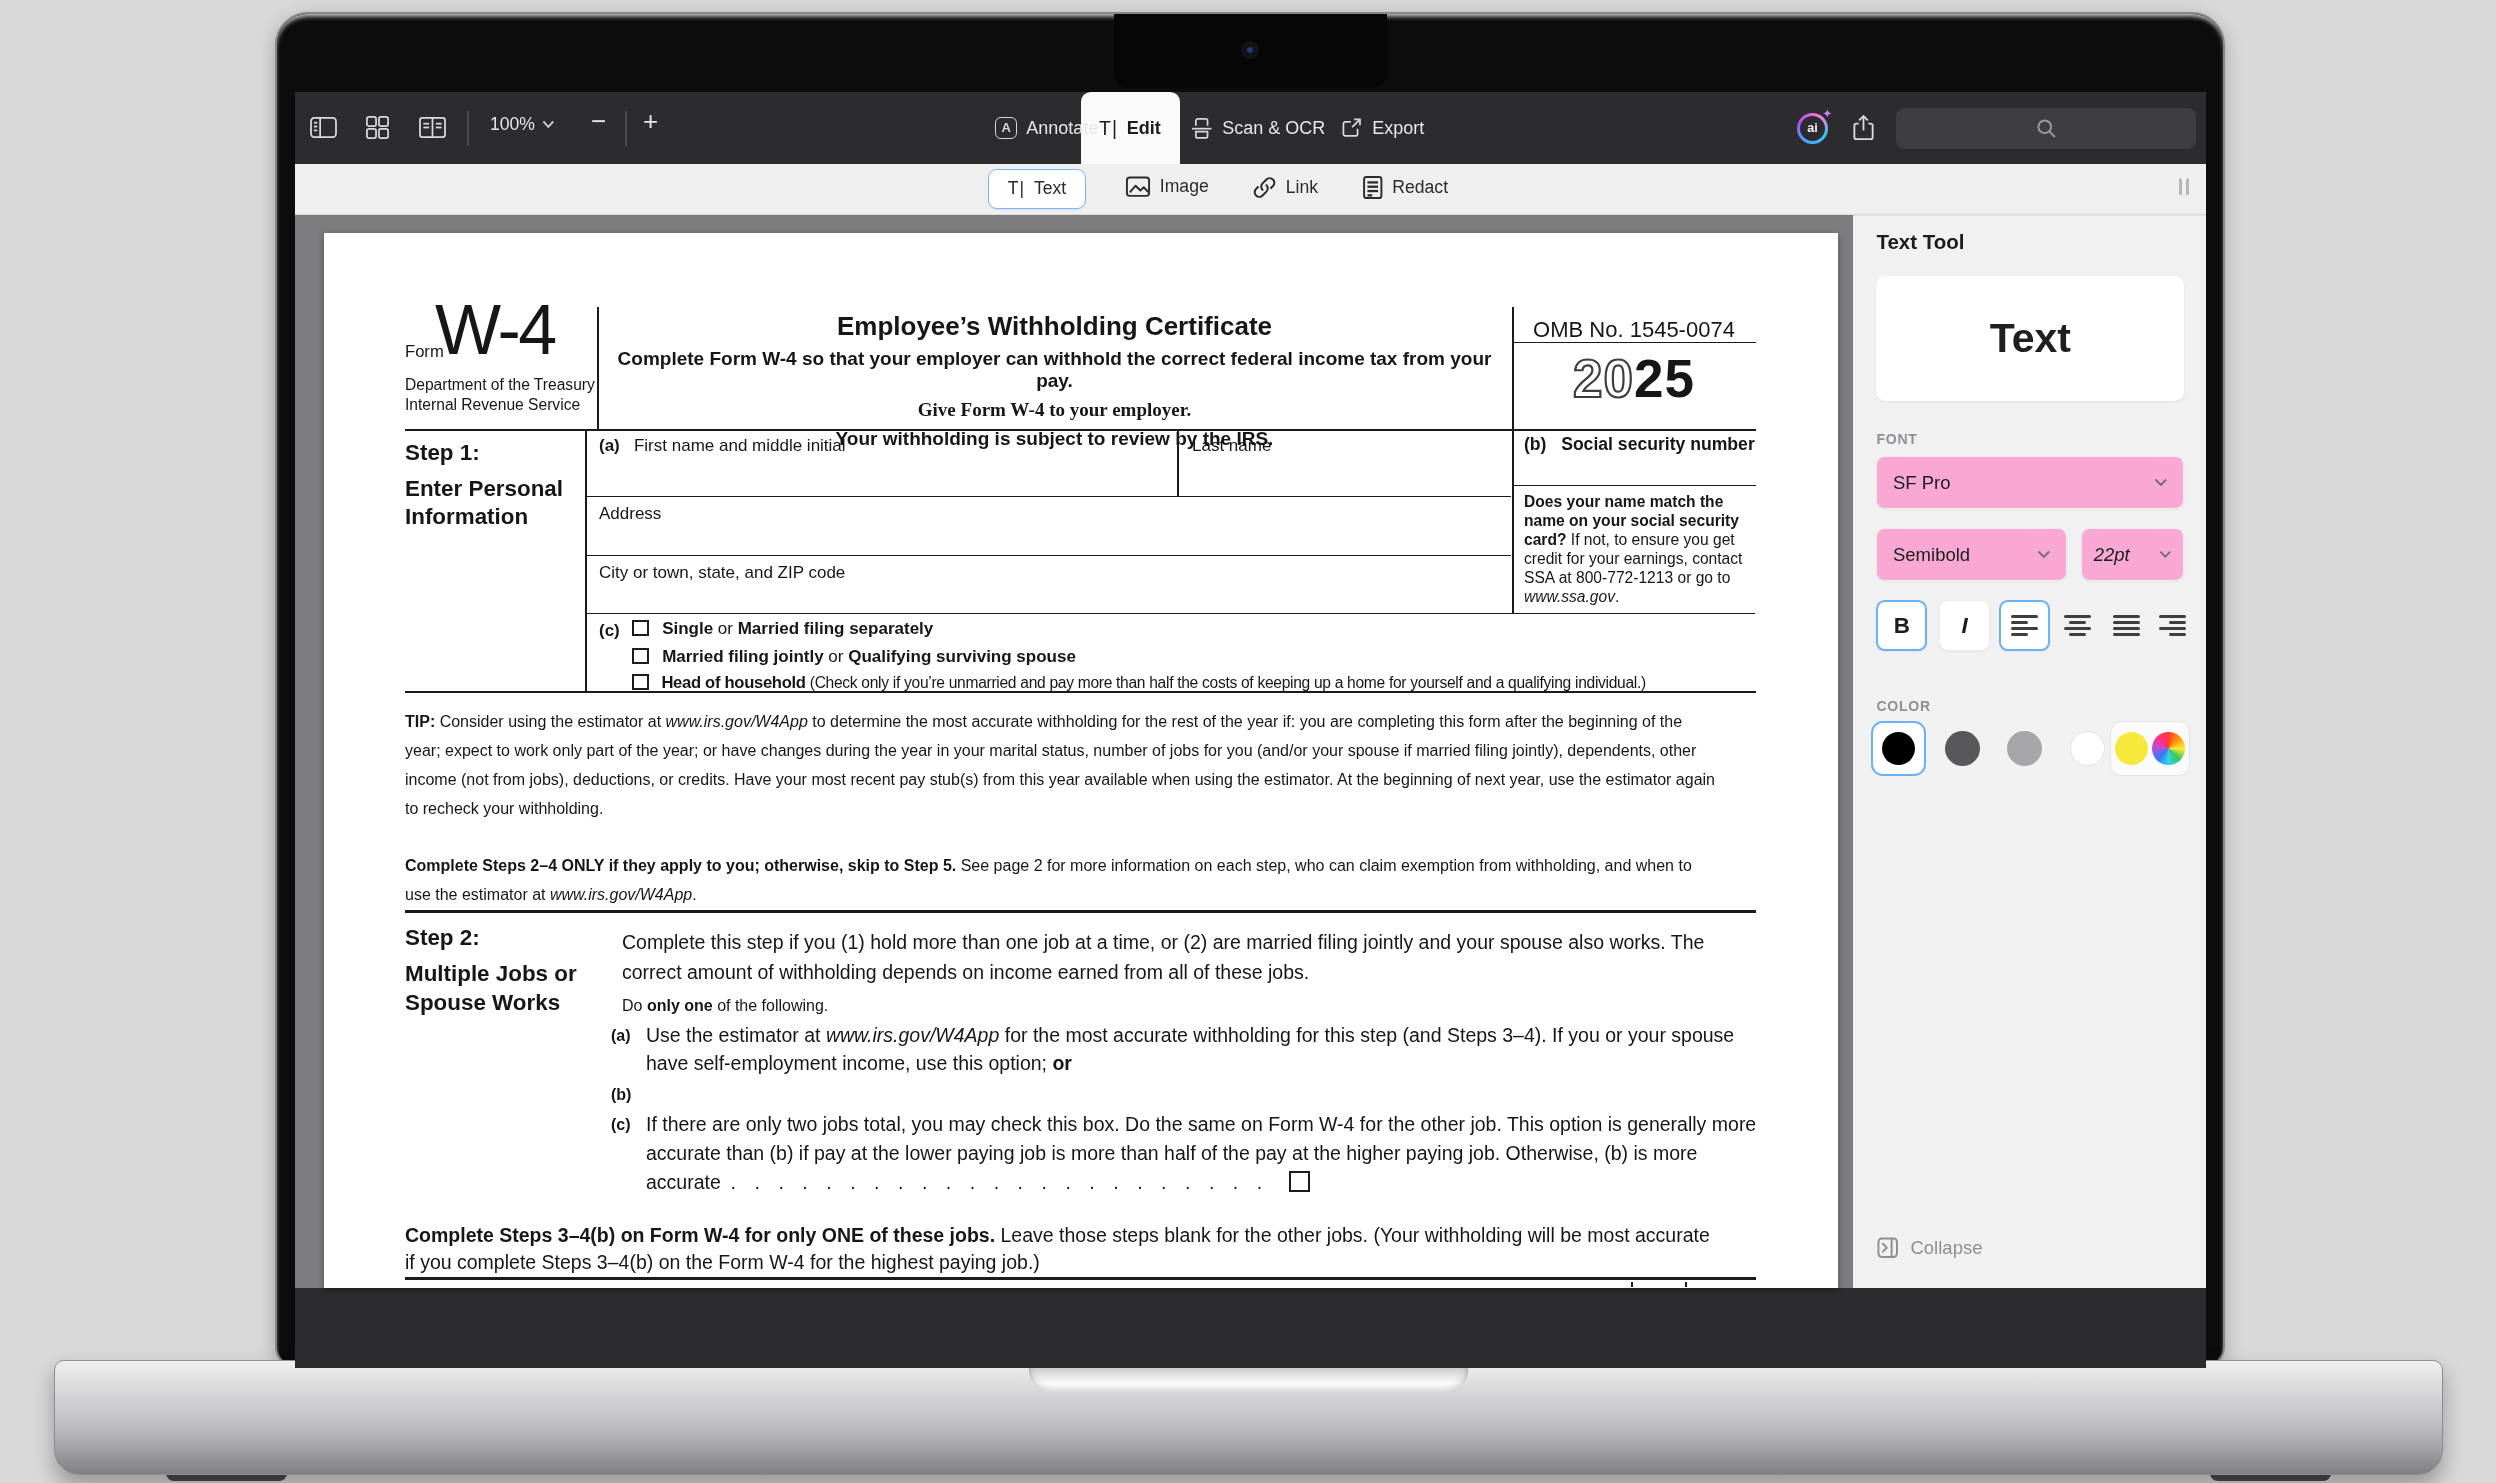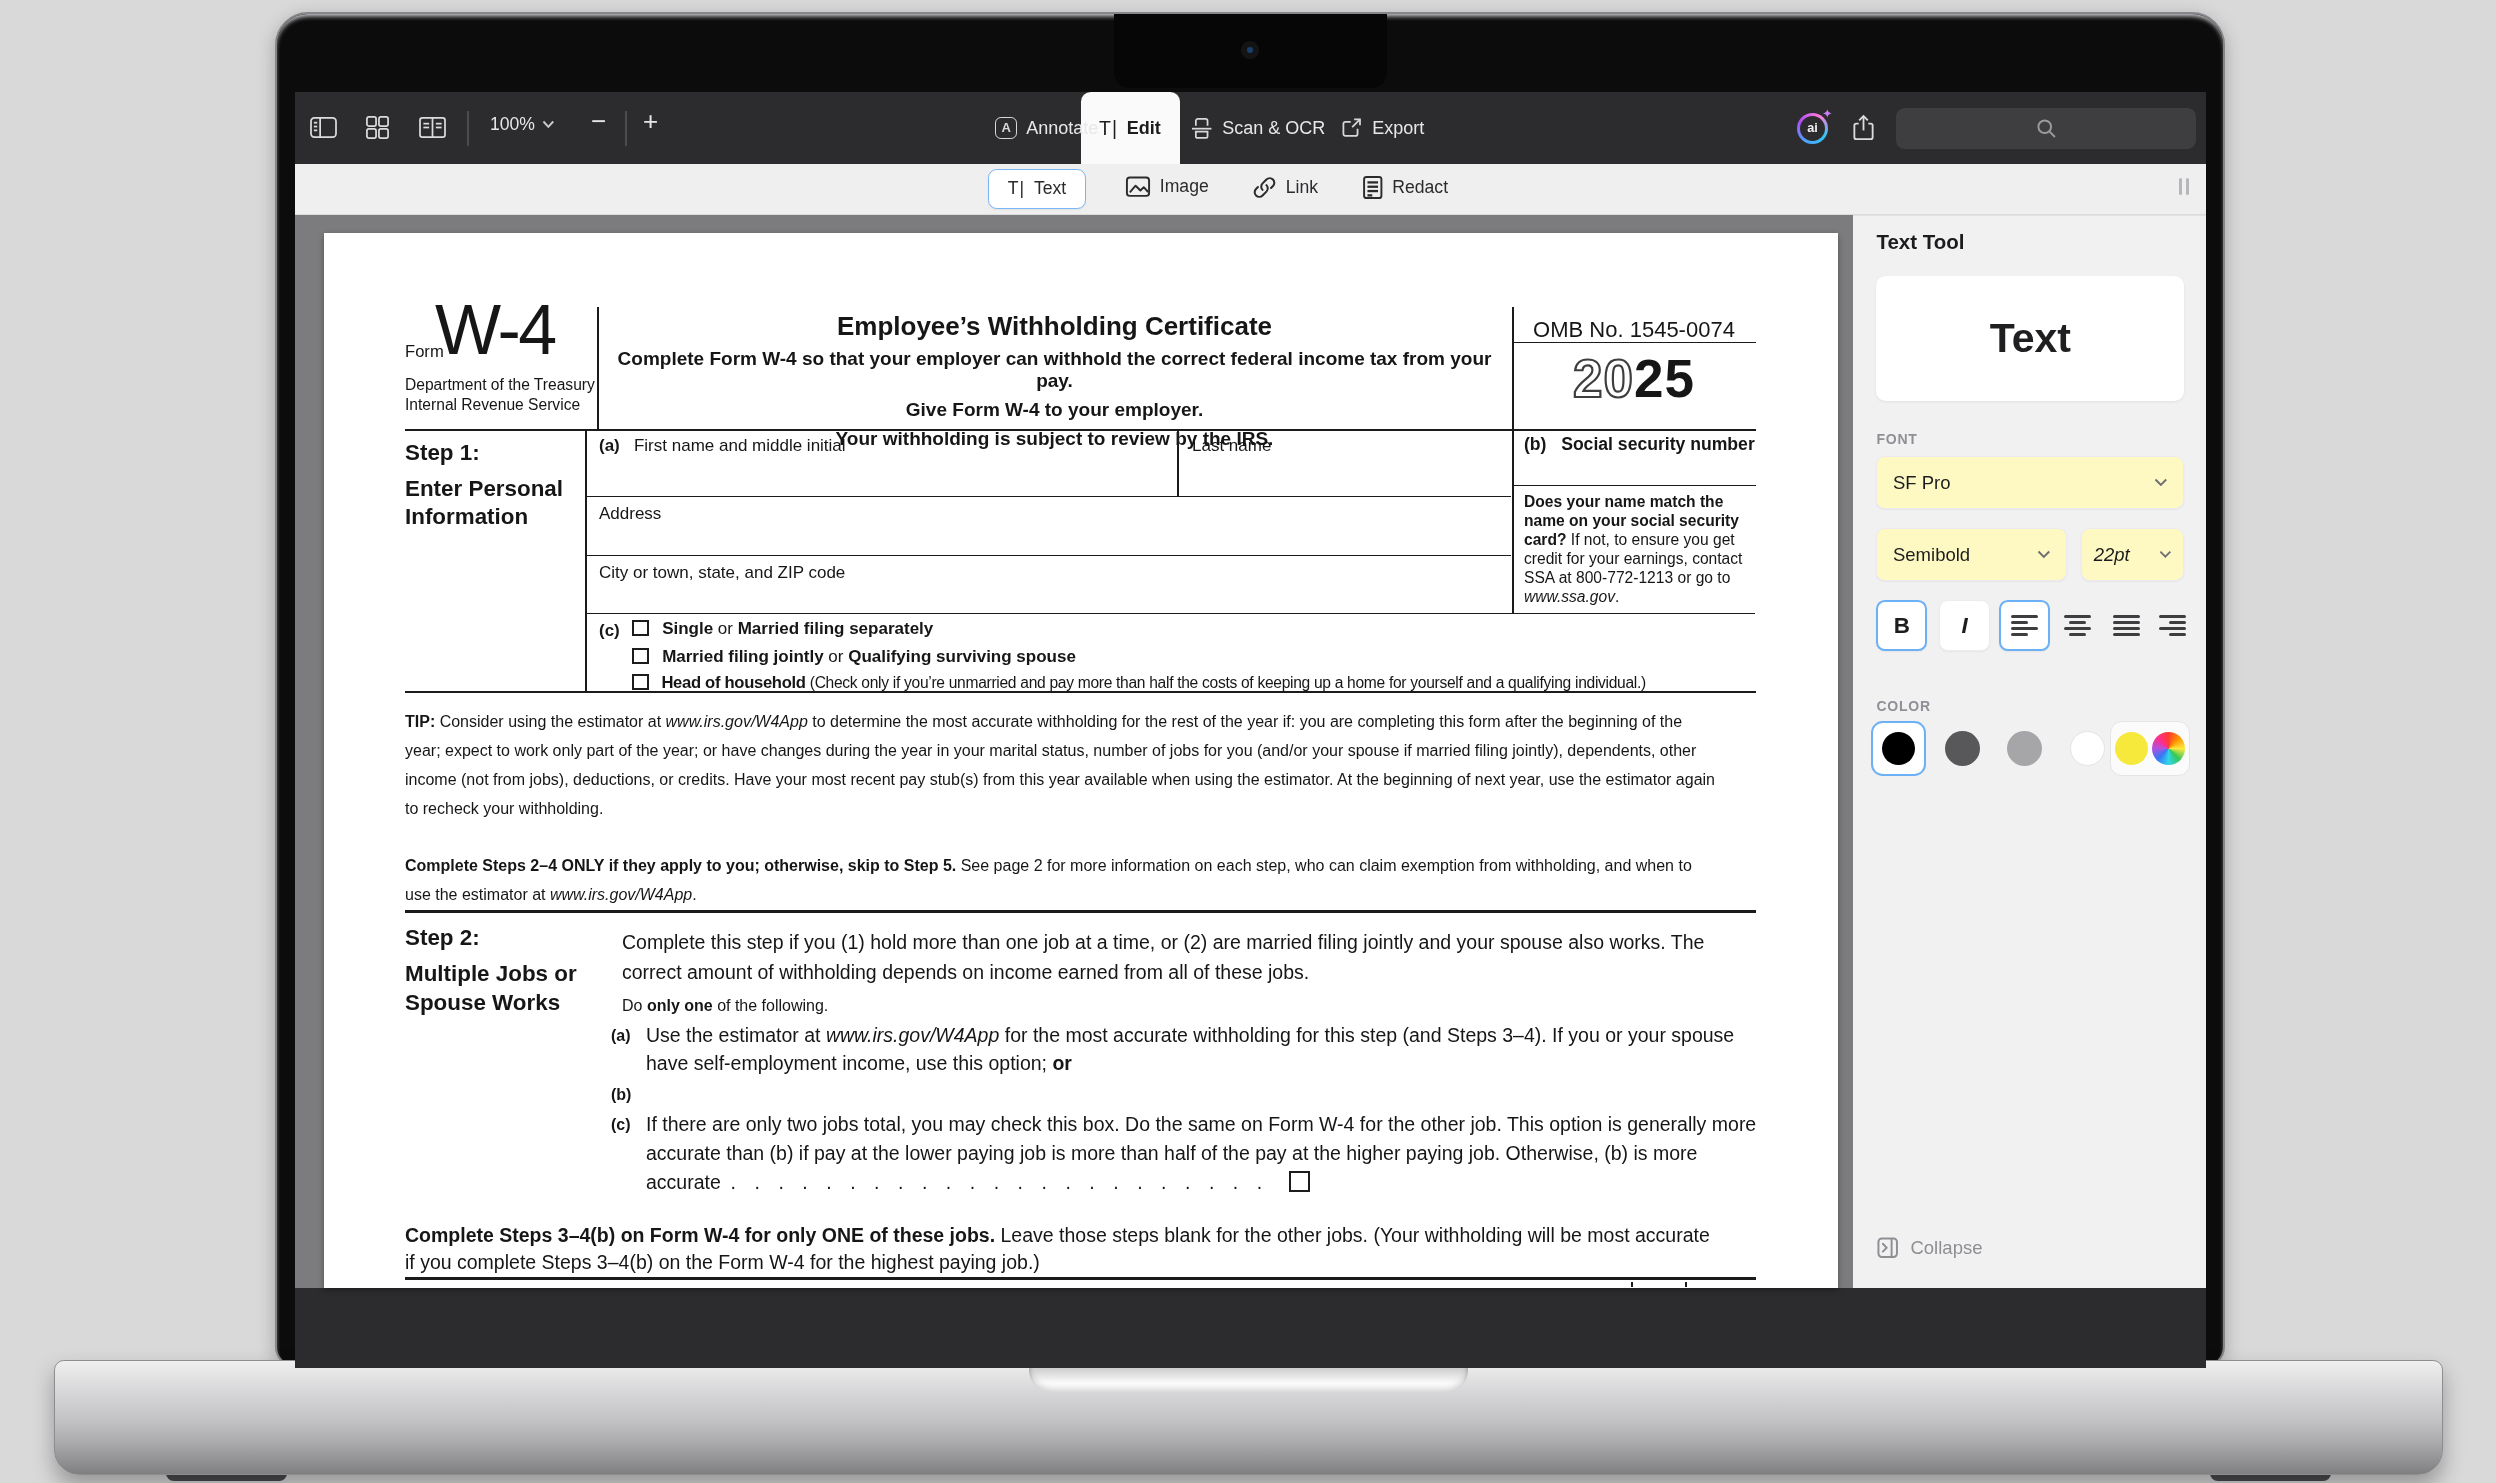--- a/index.html
+++ b/index.html
@@ -84,21 +84,21 @@
     background:#fff; vertical-align:-3.9px; margin-left:7.8px; }
 
   
   .panel { position:absolute; left:1558px; top:123px; width:353px; height:1073px;
     background:#f2f1f2; border-top:1px solid #e2e2e4; }
   .panel-title { position:absolute; left:23.4px; top:13.7px; font-size:20.5px; font-weight:700; color:#1c1c1e; }
   .preview-box { position:absolute; left:23.4px; top:60px; width:308px; height:125px; background:#fff;
     border-radius:9.8px; box-shadow:0 1px 2.9px rgba(0,0,0,.07); display:flex; align-items:center; justify-content:center; }
   .preview-box span { font-size:41px; font-weight:700; color:#1f1f21; }
   .panel-label { position:absolute; font-size:14px; font-weight:600; letter-spacing:0.8px; color:#8f8f96; }
-  .psel { position:absolute; background:#fef9c3; border:1px solid #ececef; border-radius:8.8px;
+  .psel { position:absolute; background:#f9a8d4; border:1px solid #ececef; border-radius:8.8px;
     box-shadow:0 1px 2px rgba(0,0,0,.05); display:flex; align-items:center;
     padding:0 15.6px; font-size:18.5px; color:#1d1d1f; justify-content:space-between; }
   .pbtn { position:absolute; width:51px; height:51px; background:#fff; border-radius:8.8px;
     border:1px solid #ececef; display:flex; align-items:center; justify-content:center;
     font-size:22.4px; color:#1d1d1f; box-shadow:0 1px 2px rgba(0,0,0,.05); }
   .pbtn.sel, .al-sel { border:2px solid #6cb0f6; }
   .al-btn { position:absolute; width:47px; height:51px; display:flex; align-items:center; justify-content:center; }
   .al-box { position:absolute; left:146px; top:384px; width:51px; height:51px; background:#fff;
     border-radius:8.8px; display:flex; align-items:center; justify-content:center; box-shadow:0 1px 2px rgba(0,0,0,.05); }
   .al-icon { width:27px; height:20.5px; display:flex; flex-direction:column; justify-content:space-between; }
@@ -249,21 +249,21 @@
       <span class="abs" style="left:81px; top:109px; font-size:16.6px;">Form</span>
       <span class="abs" style="left:111px; top:57px; font-size:70px; font-weight:400; letter-spacing:-2.4px;">W-4</span>
       <div class="abs" style="left:81px; top:142px; font-size:15.6px; line-height:20px;">
         <div>Department of the Treasury</div>
         <div>Internal Revenue Service</div>
       </div>
       <div class="vl" style="left:273px; top:74px; height:122px;"></div>
       <div class="abs" style="left:285px; top:78px; width:891px; text-align:center;">
         <div style="font-size:26px; font-weight:700;">Employee’s Withholding Certificate</div>
         <div style="font-size:19px; font-weight:700; margin-top:6.8px;">Complete Form W-4 so that your employer can withhold the correct federal income tax from your pay.</div>
-        <div style="font-size:19px; font-weight:700; margin-top:6.8px;">Give Form W-4 to your employer.</div>
+        <div style="font-size:19px; font-weight:700; margin-top:6.8px;font-family:Liberation Serif, serif;">Give Form W-4 to your employer.</div>
         <div style="font-size:19px; font-weight:700; margin-top:6.8px;">Your withholding is subject to review by the IRS.</div>
       </div>
       <div class="vl" style="left:1188px; top:74px; height:122px;"></div>
       <div class="abs" style="left:1188px; top:84px; width:244px; text-align:center; font-size:22px;">OMB No. 1545-0074</div>
       <div class="hl" style="left:1188px; top:109px; width:244px;"></div>
       <div class="abs" style="left:1188px; top:115px; width:244px; text-align:center; font-size:53px; font-weight:800; letter-spacing:1px;">
         <span class="year-outline">20</span><span>25</span>
       </div>
       <div class="hl" style="left:81px; top:196px; width:1351px; height:2.5px;"></div>
 

